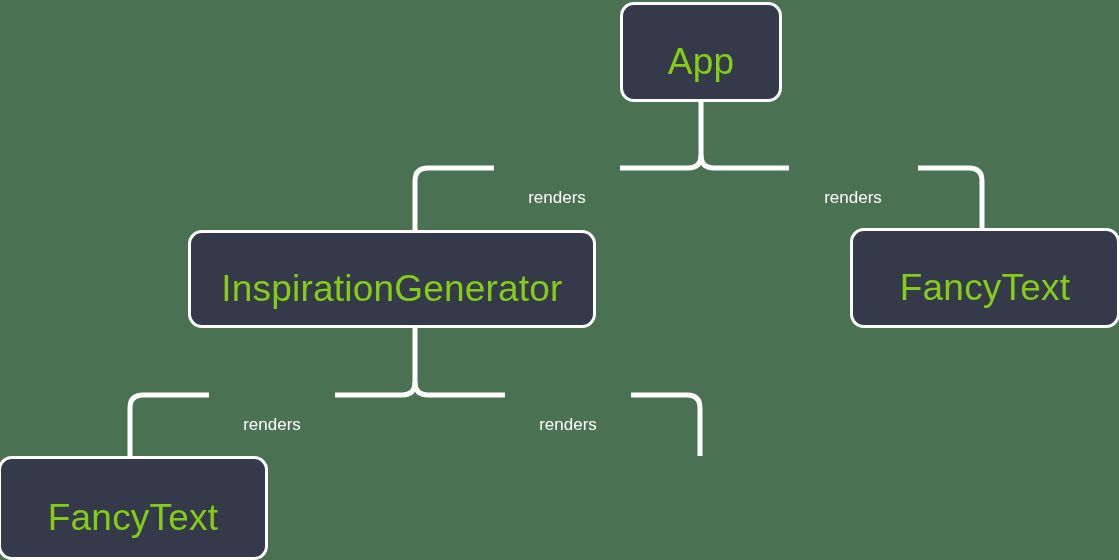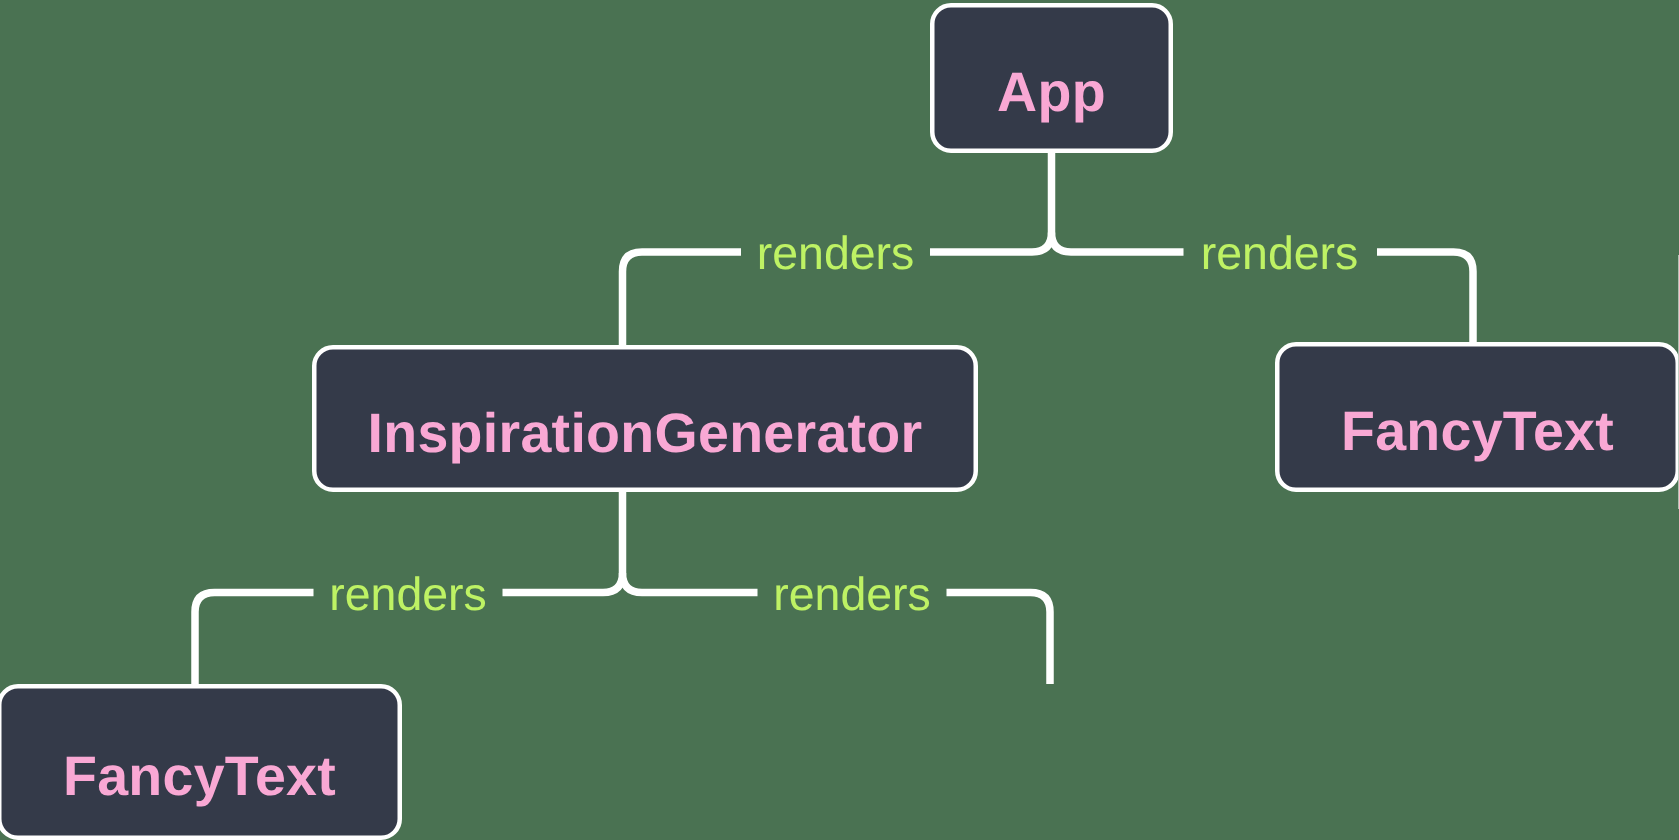--- a/index.html
+++ b/index.html
@@ -28,42 +28,43 @@
     box-sizing: border-box;
     background: #343a49;
     border: 3px solid #ffffff;
     border-radius: 14px;
     display: flex;
     align-items: center;
     justify-content: center;
     z-index: 2;
   }
   .node-label {
-    color: #f9a8d4;
+    color: #84cc16;
     font-size: 37px;
-    font-weight: 700;
+    font-weight: 400;
     letter-spacing: 0.2px;
     line-height: 1;
     white-space: nowrap;
     margin-top: 19px;
   }
   .edge-label {
     position: absolute;
-    color: #bef264;
-    font-size: 31px;
+    color: #ffffff;
+    font-size: 17px;
     font-weight: 400;
     line-height: 1;
     white-space: nowrap;
     transform: translate(-50%, -50%);
     z-index: 3;
+    margin-top: 28px;
   }
 
   
   #node-app        { left: 620px; top: 2px;   width: 162px; height: 100px; }
-  #node-inspgen    { left: 208px; top: 230px; width: 444px; height: 98px;  }
+  #node-inspgen    { left: 188px; top: 230px; width: 408px; height: 98px;  }
   #node-fancy-right{ left: 850px; top: 228px; width: 270px; height: 100px; }
   #node-fancy-left { left: -2px;  top: 456px; width: 270px; height: 104px; }
   #node-copyright  { left: 567px; top: 456px; width: 266px; height: 104px; }
 
   
   #label-app-inspgen   { left: 557px; top: 169px; }
   #label-app-fancy     { left: 853px; top: 169px; }
   #label-inspgen-fancy { left: 272px; top: 396px; }
   #label-inspgen-copy  { left: 568px; top: 396px; }
 </style>

